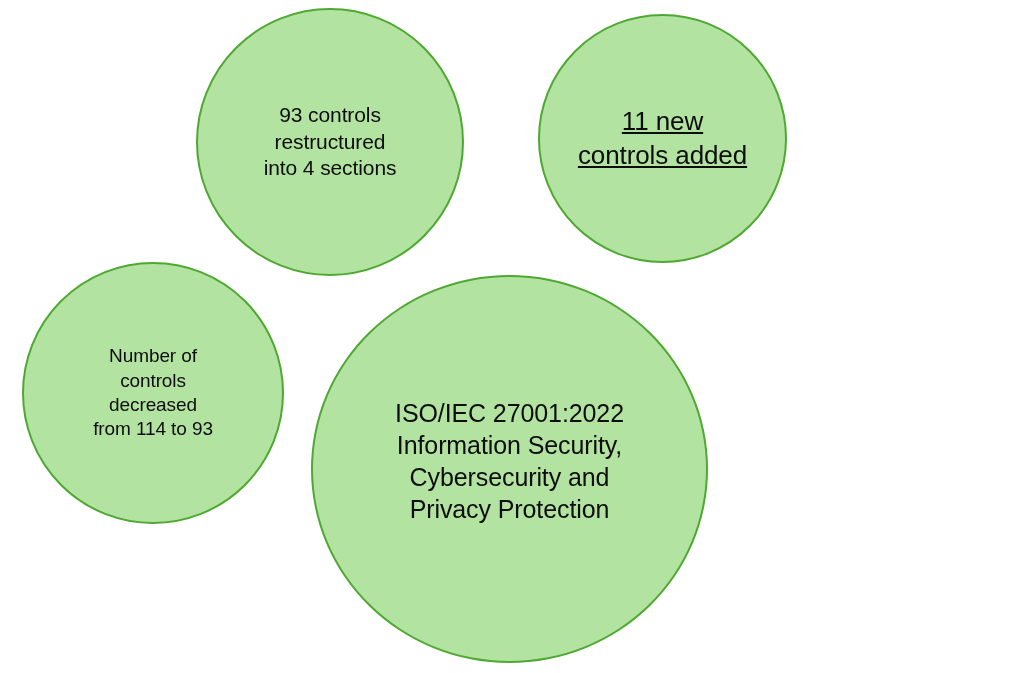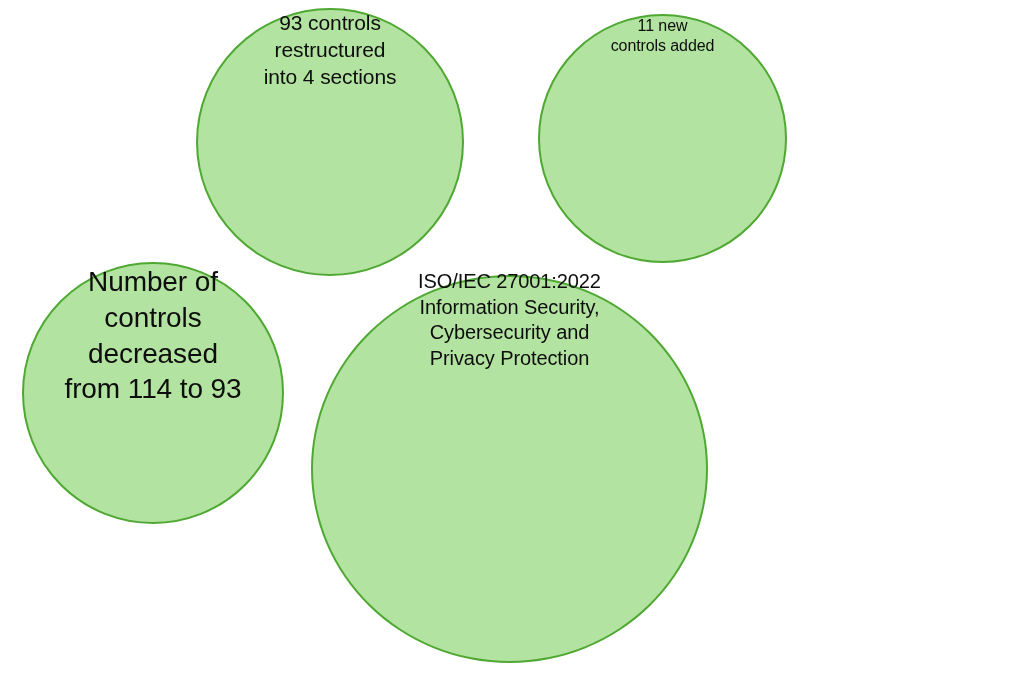--- a/index.html
+++ b/index.html
@@ -18,21 +18,21 @@
     background: #ffffff;
     overflow: hidden;
   }
   .bubble {
     position: absolute;
     box-sizing: border-box;
     border-radius: 50%;
     background: #b3e3a0;
     border: 2.5px solid #4ea832;
     display: flex;
-    align-items: flex-start;
+    align-items: center;
     justify-content: center;
     text-align: center;
     color: #0d0d0d;
     line-height: 1.28;
     letter-spacing: -0.1px;
     user-select: none;
   }
   .bubble .label {
     display: block;
     padding: 0 8%;
@@ -47,39 +47,40 @@
     height: 268px;
     font-size: 21px;
   }
 
   
   #bubble-new-controls {
     left: 538px;
     top: 14px;
     width: 249px;
     height: 249px;
-    font-size: 16px;
+    font-size: 26px;
+    text-decoration: underline;
   }
 
   
   #bubble-decreased {
     left: 22px;
     top: 262px;
     width: 262px;
     height: 262px;
-    font-size: 28px;
+    font-size: 19px;
   }
 
   
   #bubble-standard {
     left: 311px;
     top: 275px;
     width: 397px;
     height: 388px;
-    font-size: 20px;
+    font-size: 25px;
   }
   #bubble-standard .label {
     transform: translateY(-8px);
   }
 
   
   #bubble-clauses {
     left: 755px;
     top: 243px;
     width: 245px;

